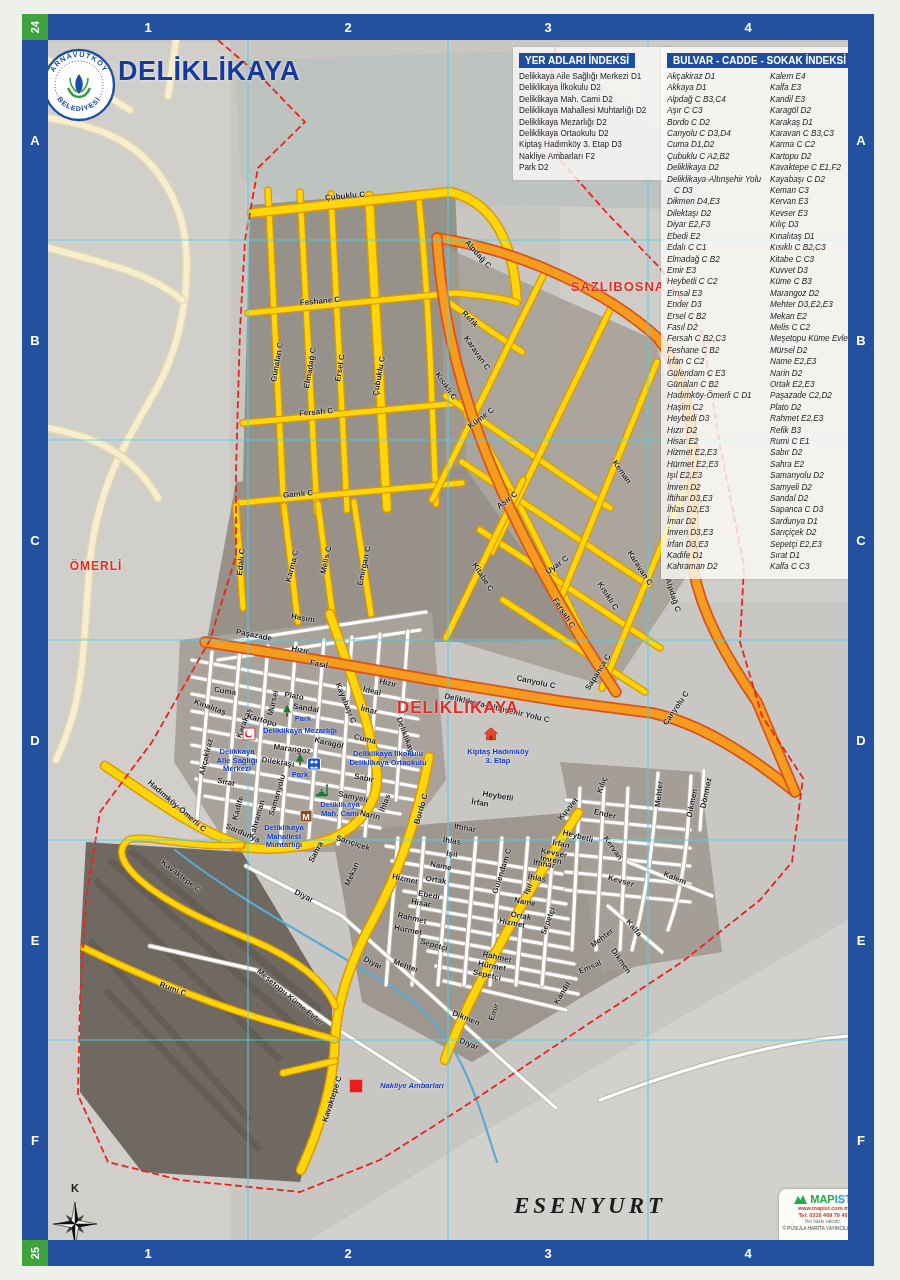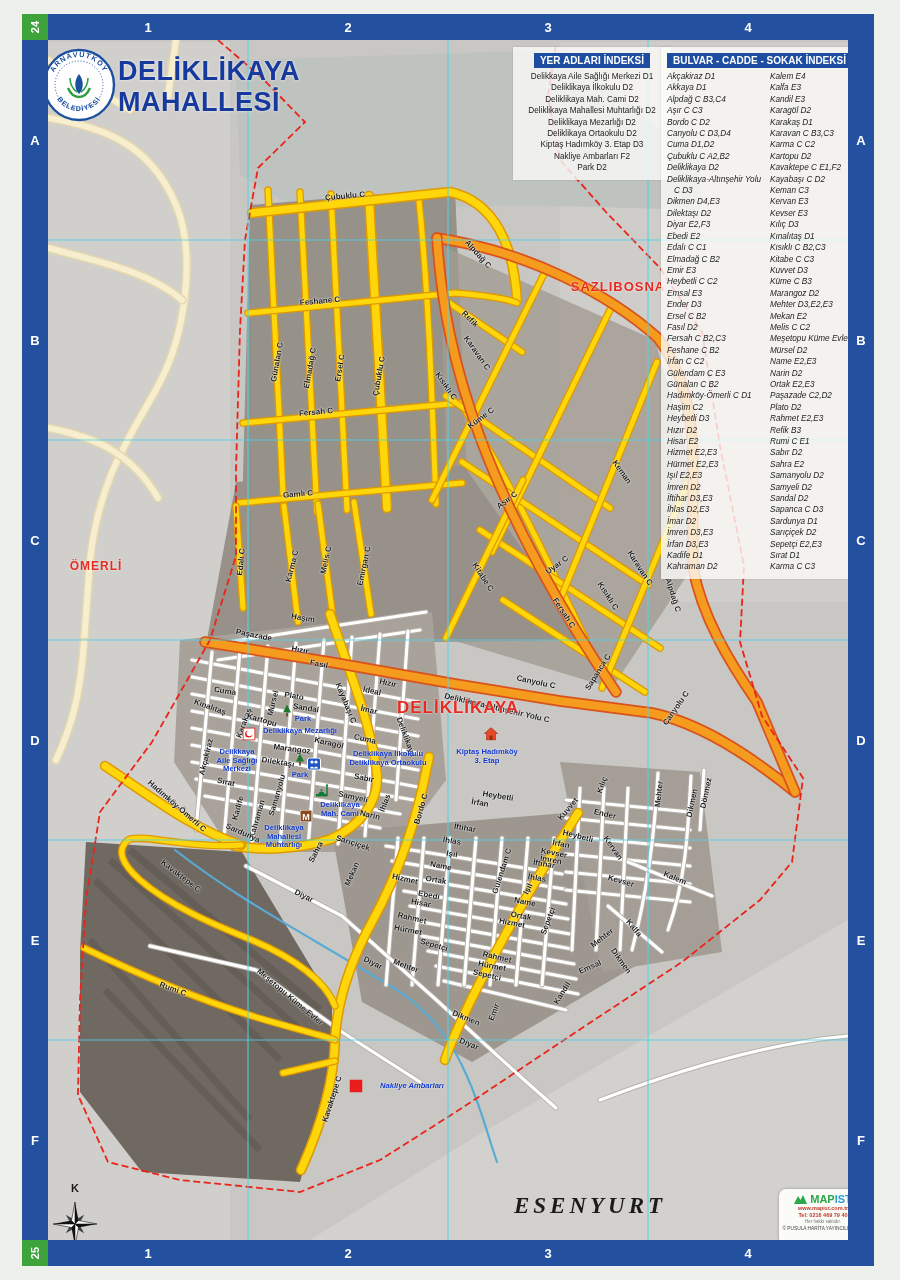--- a/index.html
+++ b/index.html
@@ -24,21 +24,21 @@
   
   #title-block{position:absolute;left:118px;top:56px;z-index:12;color:#16399e;font-weight:700;
                font-size:27px;line-height:31px;letter-spacing:.5px;text-shadow:0 0 3px rgba(255,255,255,.8);}
   #logo{position:absolute;left:42px;top:48px;z-index:12;}
   
   .panel{position:absolute;z-index:11;background:rgba(251,251,249,.8);padding:3px 6px 6px 6px;
          box-shadow:0 0 2px rgba(0,0,0,.15);}
   .panel-header{display:inline-block;background:#1d4da0;color:#fff;font-weight:700;font-size:10px;
                 padding:2px 6px;margin-bottom:3px;white-space:nowrap;}
   .panel-item{font-size:8.2px;line-height:11.4px;color:#1c1c1c;padding-left:7px;text-indent:-7px;}
-  #panel-places{left:513px;top:47px;width:146px;text-align:center;}
+  #panel-places{left:513px;top:47px;width:146px;}
   #panel-streets{left:661px;top:47px;width:200px;}
   #streets-cols{display:flex;gap:6px;}
   #streets-cols > div{flex:1;font-style:italic;}
   
   #esenyurt{position:absolute;z-index:9;font-family:"Liberation Serif",serif;font-style:italic;
             font-weight:700;font-size:23px;letter-spacing:4px;color:#1b1b1b;transform:translate(-50%,-50%);}
   #publisher{position:absolute;left:779px;top:1189px;width:88px;height:56px;background:#fbfbf8;
              border-radius:7px;box-shadow:0 0 3px rgba(0,0,0,.3);z-index:12;text-align:center;padding-top:4px;
              box-sizing:border-box;}
   #publisher .brand{font-size:11px;font-weight:700;line-height:12px;}
@@ -433,21 +433,21 @@
     <div class="lmk-label" style="left: 340px; top: 801px; transform: translate(-50%, 0px);">Deliklikaya<br>Mah. Cami</div>
     <div class="lmk-icon" style="left: 306px; top: 816px; transform: translate(-50%, -50%);"><svg width="12" height="12" viewBox="0 0 12 12">
         <rect width="12" height="12" fill="#8a4a1f" stroke="#fff" stroke-width="1"></rect>
         <text x="6" y="9.5" text-anchor="middle" font-size="9" font-weight="bold" fill="#fff" font-family="Liberation Sans, sans-serif">M</text>
       </svg></div>
     <div class="lmk-label" style="left: 284px; top: 824px; transform: translate(-50%, 0px);">Deliklikaya<br>Mahallesi<br>Muhtarlığı</div>
     <div class="lmk-icon" style="left: 491px; top: 734px; transform: translate(-50%, -50%);"><svg width="14" height="13" viewBox="0 0 14 13">
         <path d="M7 0 L13.5 6 L11.5 6 L11.5 12.5 L2.5 12.5 L2.5 6 L0.5 6 Z" fill="#e6482a" stroke="#9c2a12" stroke-width="0.6"></path>
         <rect x="5.6" y="8" width="2.8" height="4.5" fill="#9c2a12"></rect>
       </svg></div>
-    <div class="lmk-label" style="left: 487px; top: 748px; transform: translate(-50%, 0px);">Kiptaş Hadımköy<br>3. Etap</div>
+    <div class="lmk-label" style="left: 498px; top: 748px; transform: translate(-50%, 0px);">Kiptaş Hadımköy<br>3. Etap</div>
     <div class="lmk-icon" style="left: 356px; top: 1086px; transform: translate(-50%, -50%);"><svg width="13" height="13" viewBox="0 0 13 13">
         <rect width="13" height="13" fill="#ea1c1c"></rect>
       </svg></div>
     <div class="lmk-label it" style="left: 412px; top: 1082px; transform: translate(-50%, 0px);">Nakliye Ambarları</div>
   </div>
 
 <svg id="logo" width="74" height="74" viewBox="0 0 74 74" xmlns="http://www.w3.org/2000/svg">
   <circle cx="37" cy="37" r="35" fill="#ffffff" stroke="#1b4fa0" stroke-width="2.4"></circle>
   <circle cx="37" cy="37" r="24" fill="none" stroke="#1b4fa0" stroke-width="1" stroke-dasharray="1,2"></circle>
   <defs>
@@ -463,21 +463,20 @@
   <g>
     <path d="M37 26 C32 32 32 41 37 46 C42 41 42 32 37 26 Z" fill="#1b4fa0"></path>
     <path d="M26 40 C29 47 33 49 37 49" stroke="#2e9e3e" stroke-width="2.4" fill="none"></path>
     <path d="M48 40 C45 47 41 49 37 49" stroke="#2e9e3e" stroke-width="2.4" fill="none"></path>
     <path d="M28 30 C28 36 31 41 35 44" stroke="#2e9e3e" stroke-width="1.6" fill="none"></path>
     <path d="M46 30 C46 36 43 41 39 44" stroke="#2e9e3e" stroke-width="1.6" fill="none"></path>
   </g>
 </svg>
 <div id="title-block">
   <div>DELİKLİKAYA</div>
-  <div>MAHALLESİ</div>
 </div>
 
 <div id="panel-places" class="panel">
   <div class="panel-header">YER ADLARI İNDEKSİ</div>
   <div id="places-items">
       <div class="panel-item">Delikkaya Aile Sağlığı Merkezi D1</div>
       <div class="panel-item">Deliklikaya İlkokulu D2</div>
       <div class="panel-item">Deliklikaya Mah. Cami D2</div>
       <div class="panel-item">Deliklikaya Mahallesi Muhtarlığı D2</div>
       <div class="panel-item">Deliklikaya Mezarlığı D2</div>
@@ -572,21 +571,21 @@
         <div class="panel-item">Sabır D2</div>
         <div class="panel-item">Sahra E2</div>
         <div class="panel-item">Samanyolu D2</div>
         <div class="panel-item">Samyeli D2</div>
         <div class="panel-item">Sandal D2</div>
         <div class="panel-item">Sapanca C D3</div>
         <div class="panel-item">Sardunya D1</div>
         <div class="panel-item">Sarıçiçek D2</div>
         <div class="panel-item">Sepetçi E2,E3</div>
         <div class="panel-item">Sırat D1</div>
-        <div class="panel-item">Karma C C3</div>
+        <div class="panel-item">Kalfa C C3</div>
       </div>
   </div>
 </div>
 
 <span id="esenyurt" style="left:590px;top:1206px;">ESENYURT</span>
 <div id="publisher">
   <div class="brand">
     <svg width="13" height="9" viewBox="0 0 13 9" style="vertical-align:-1px">
         <path d="M0,9 L4,1 L6.5,5 L9,0 L13,9 Z" fill="#2ba84a"></path>
       </svg>

